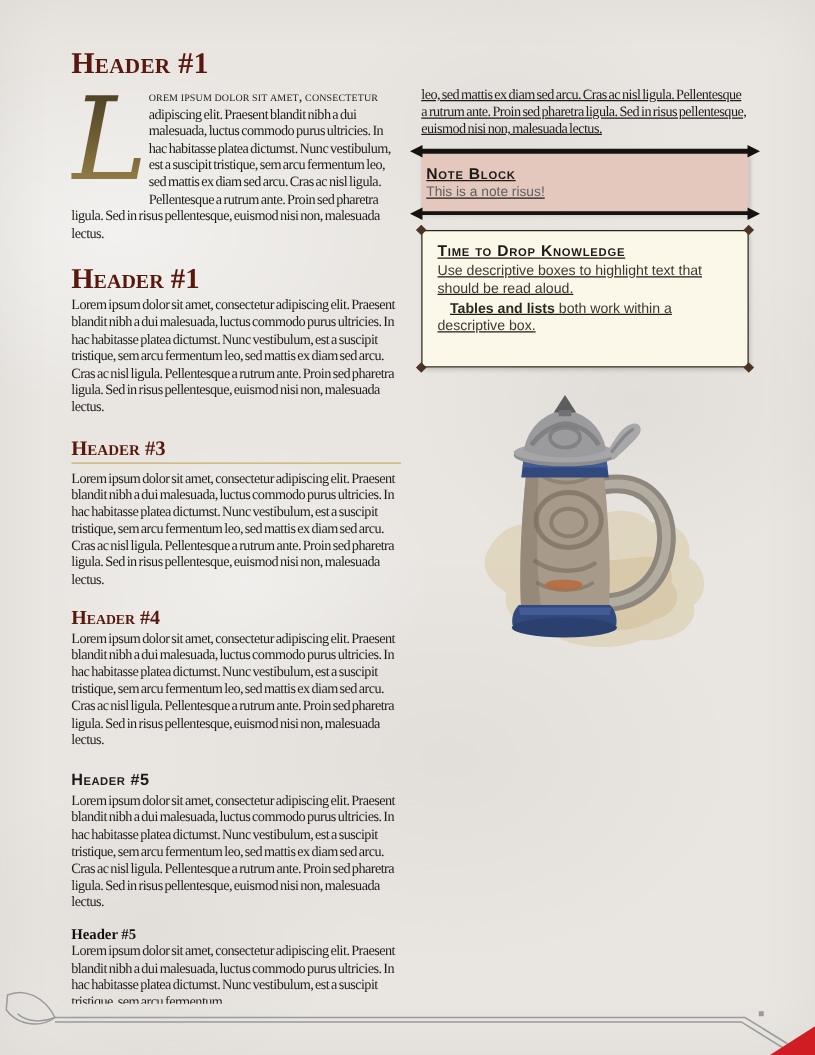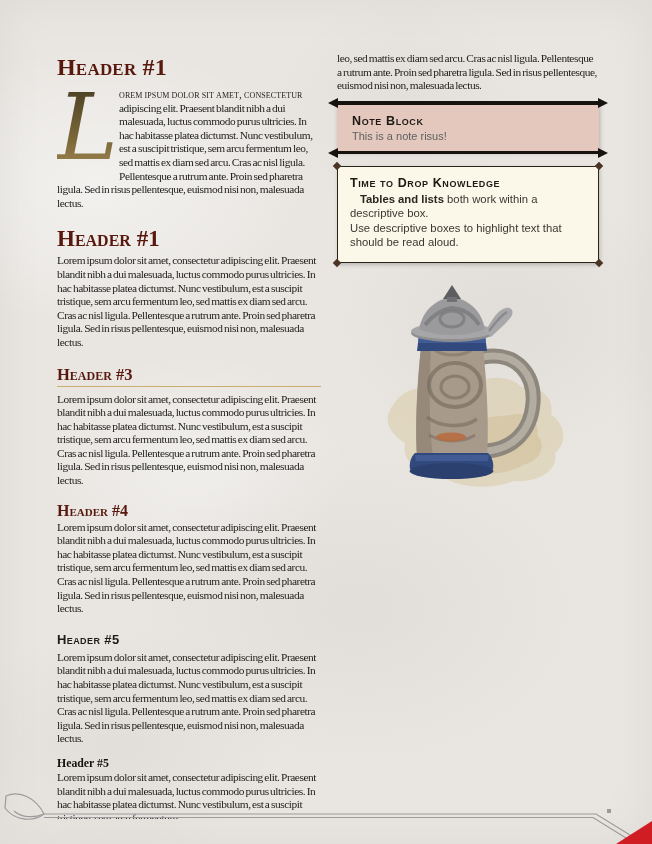--- a/index.html
+++ b/index.html
@@ -14,23 +14,23 @@
       radial-gradient(ellipse 340px 240px at 55% 72%, rgba(130,124,118,.07), transparent 70%),
       radial-gradient(ellipse 220px 160px at 30% 55%, rgba(255,255,255,.35), transparent 70%),
       radial-gradient(ellipse 200px 150px at 62% 12%, rgba(130,124,118,.06), transparent 70%),
       radial-gradient(ellipse 240px 170px at 18% 88%, rgba(130,124,118,.07), transparent 70%),
       #e9e6e2;
     box-shadow: inset 0 0 50px rgba(0,0,0,.05);
     font-family:"Liberation Serif", serif;
     color:#1f1d1b;
   }
   
-  .col{position:absolute;top:54px;}
+  .col{position:absolute;top:38px;}
   .col-left{left:57px;width:264px;height:765px;overflow:hidden;}
-  .col-right{left:337px;top:52px;width:262px;}
+  .col-right{left:337px;top:70px;width:262px;text-decoration:underline;}
 
   p.body{
     margin:0 0 2px 0;
     font-size:11.4px;
     line-height:13.6px;
     letter-spacing:-0.45px;
     word-spacing:-0.9px;
     text-align:left;
   }
   h1,h2,h3,h4,h5,h6{margin:0;font-weight:bold;}
@@ -90,21 +90,21 @@
     background-clip:text;
     -webkit-text-fill-color:transparent;
   }
   .lead-caps{font-variant:small-caps;letter-spacing:.1px;text-align:center;}
 
   
   .note{
     position:relative;
     margin:12px 0 2px 0;
     background:#e5c8bd;
-    padding:9px 12px 8px 15px;
+    padding:9px 12px 8px 4px;
     box-shadow:1px 2px 4px rgba(0,0,0,.25);
   }
   .note-bar{position:absolute;left:0;right:0;height:3.5px;background:#15120f;}
   .note-bar.top{top:-3.5px;}
   .note-bar.bottom{bottom:-3.5px;}
   .note-bar::before,.note-bar::after{
     content:"";position:absolute;top:-3px;
     border-top:5px solid transparent;border-bottom:5px solid transparent;
   }
   .note-bar::before{left:-9px;border-right:10px solid #15120f;}
@@ -123,21 +123,21 @@
     font-size:11px;line-height:13px;
     color:#5d6163;
     margin:0;
   }
   
   .desc{
     position:relative;
     margin:15px 0 0 0;
     background:#fbf7e9;
     border:1.6px solid #2b241b;
-    padding:9px 12px 12px 12px;
+    padding:9px 12px 24px 12px;
     box-shadow:1px 2px 4px rgba(0,0,0,.2);
   }
   .dot{
     position:absolute;width:6px;height:6px;background:#4a3426;
     transform:rotate(45deg);
   }
   .dot.tl{left:-4px;top:-4px;} .dot.tr{right:-4px;top:-4px;}
   .dot.bl{left:-4px;bottom:-4px;} .dot.br{right:-4px;bottom:-4px;}
   .desc-text{
     font-family:"Liberation Sans", sans-serif;
@@ -191,22 +191,22 @@
       <p class="note-text">This is a note risus!</p>
       <div class="note-bar bottom"></div>
     </div>
 
     <div class="desc">
       <div class="dot tl"></div>
       <div class="dot tr"></div>
       <div class="dot bl"></div>
       <div class="dot br"></div>
       <p class="box-title">Time to Drop Knowledge</p>
+      <p class="desc-text">Use descriptive boxes to highlight text that should be read aloud.</p>
       <p class="desc-text indent"><b>Tables and lists</b><span> both work within a descriptive box.</span></p>
-      <p class="desc-text">Use descriptive boxes to highlight text that should be read aloud.</p>
     </div>
 
     <div class="stein-wrap">
       <svg width="212" height="208" viewBox="0 0 212 208">
 
         <path d="M30,120 C18,135 28,150 42,158 C38,175 55,190 80,192 C95,203 130,205 150,196 C175,198 196,185 192,168 C205,158 202,138 188,130 C192,112 176,100 158,102 C150,92 130,90 118,96 L70,104 C50,100 38,108 30,120 Z" fill="#d8c7a0" opacity="0.5"></path>
         <path d="M60,150 C55,165 70,180 95,182 C115,192 145,190 160,180 C178,176 184,160 174,150 C178,136 162,126 148,130 L90,136 C72,134 64,140 60,150 Z" fill="#cdb98c" opacity="0.45"></path>
 
         <path d="M120,72 C156,66 172,92 170,118 C168,146 150,164 124,166" fill="none" stroke="#8d877d" stroke-width="15" stroke-linecap="round"></path>
         <path d="M120,72 C156,66 172,92 170,118 C168,146 150,164 124,166" fill="none" stroke="#b3ada1" stroke-width="7" stroke-linecap="round"></path>

